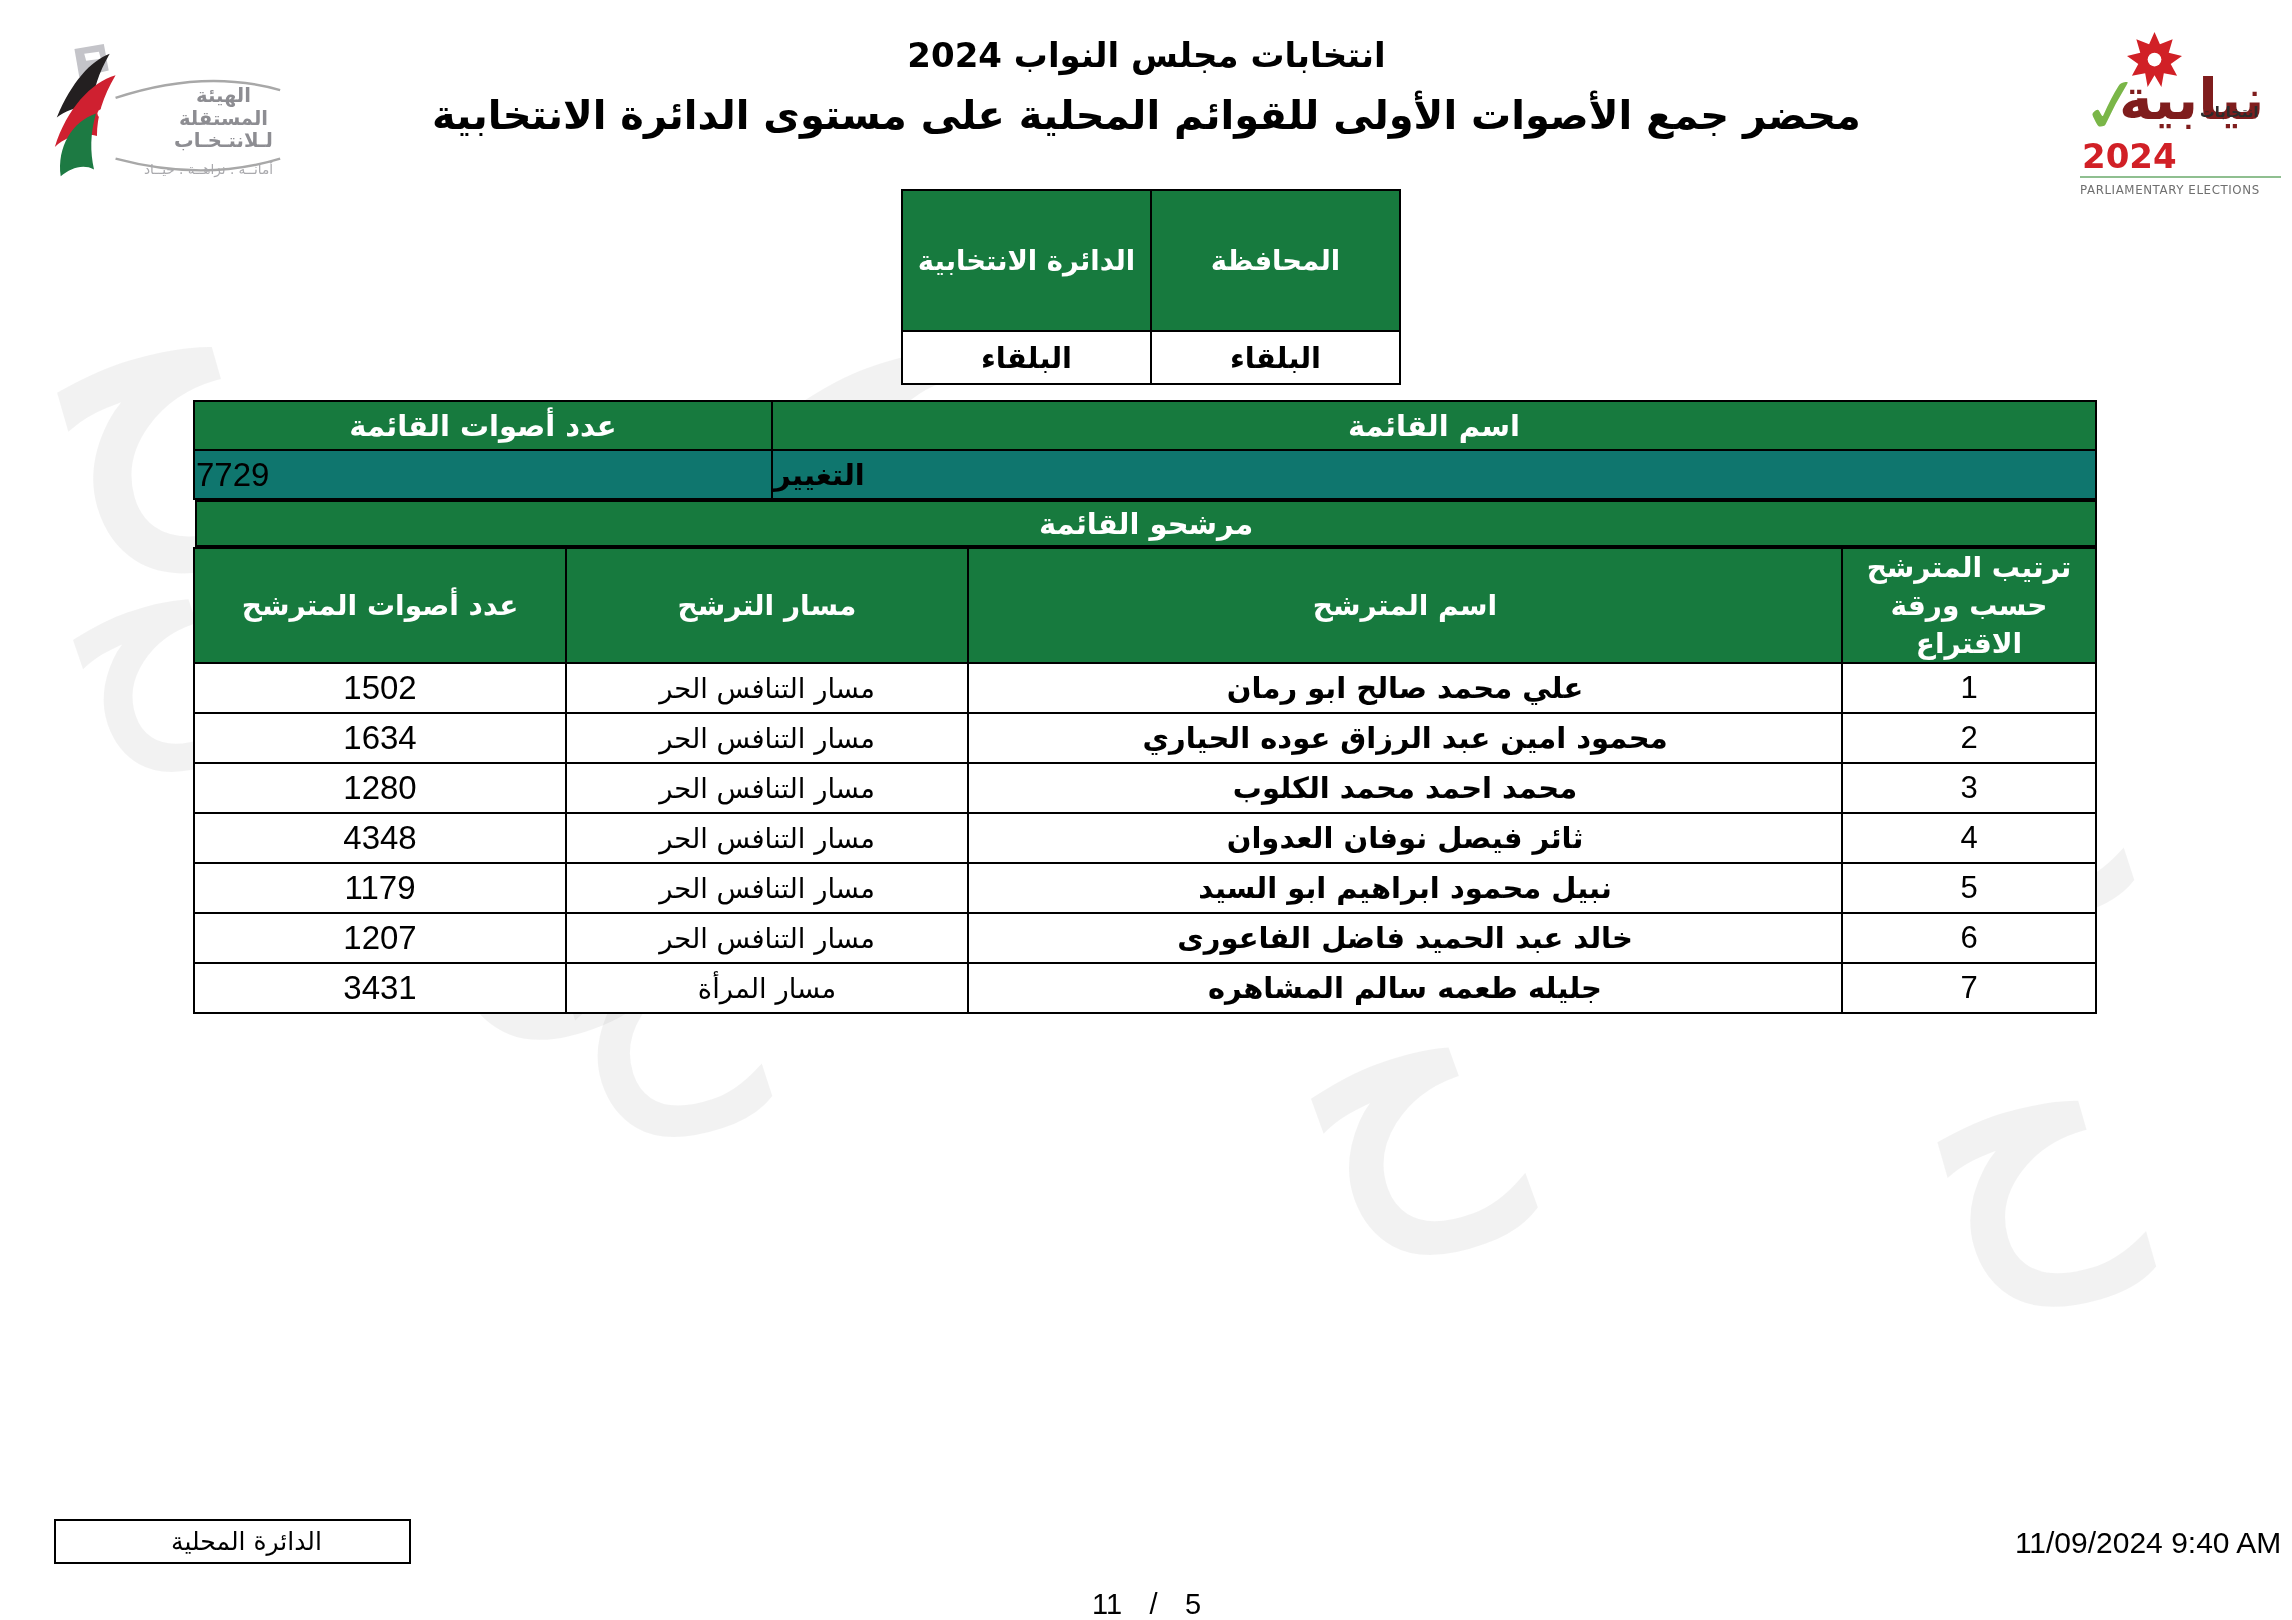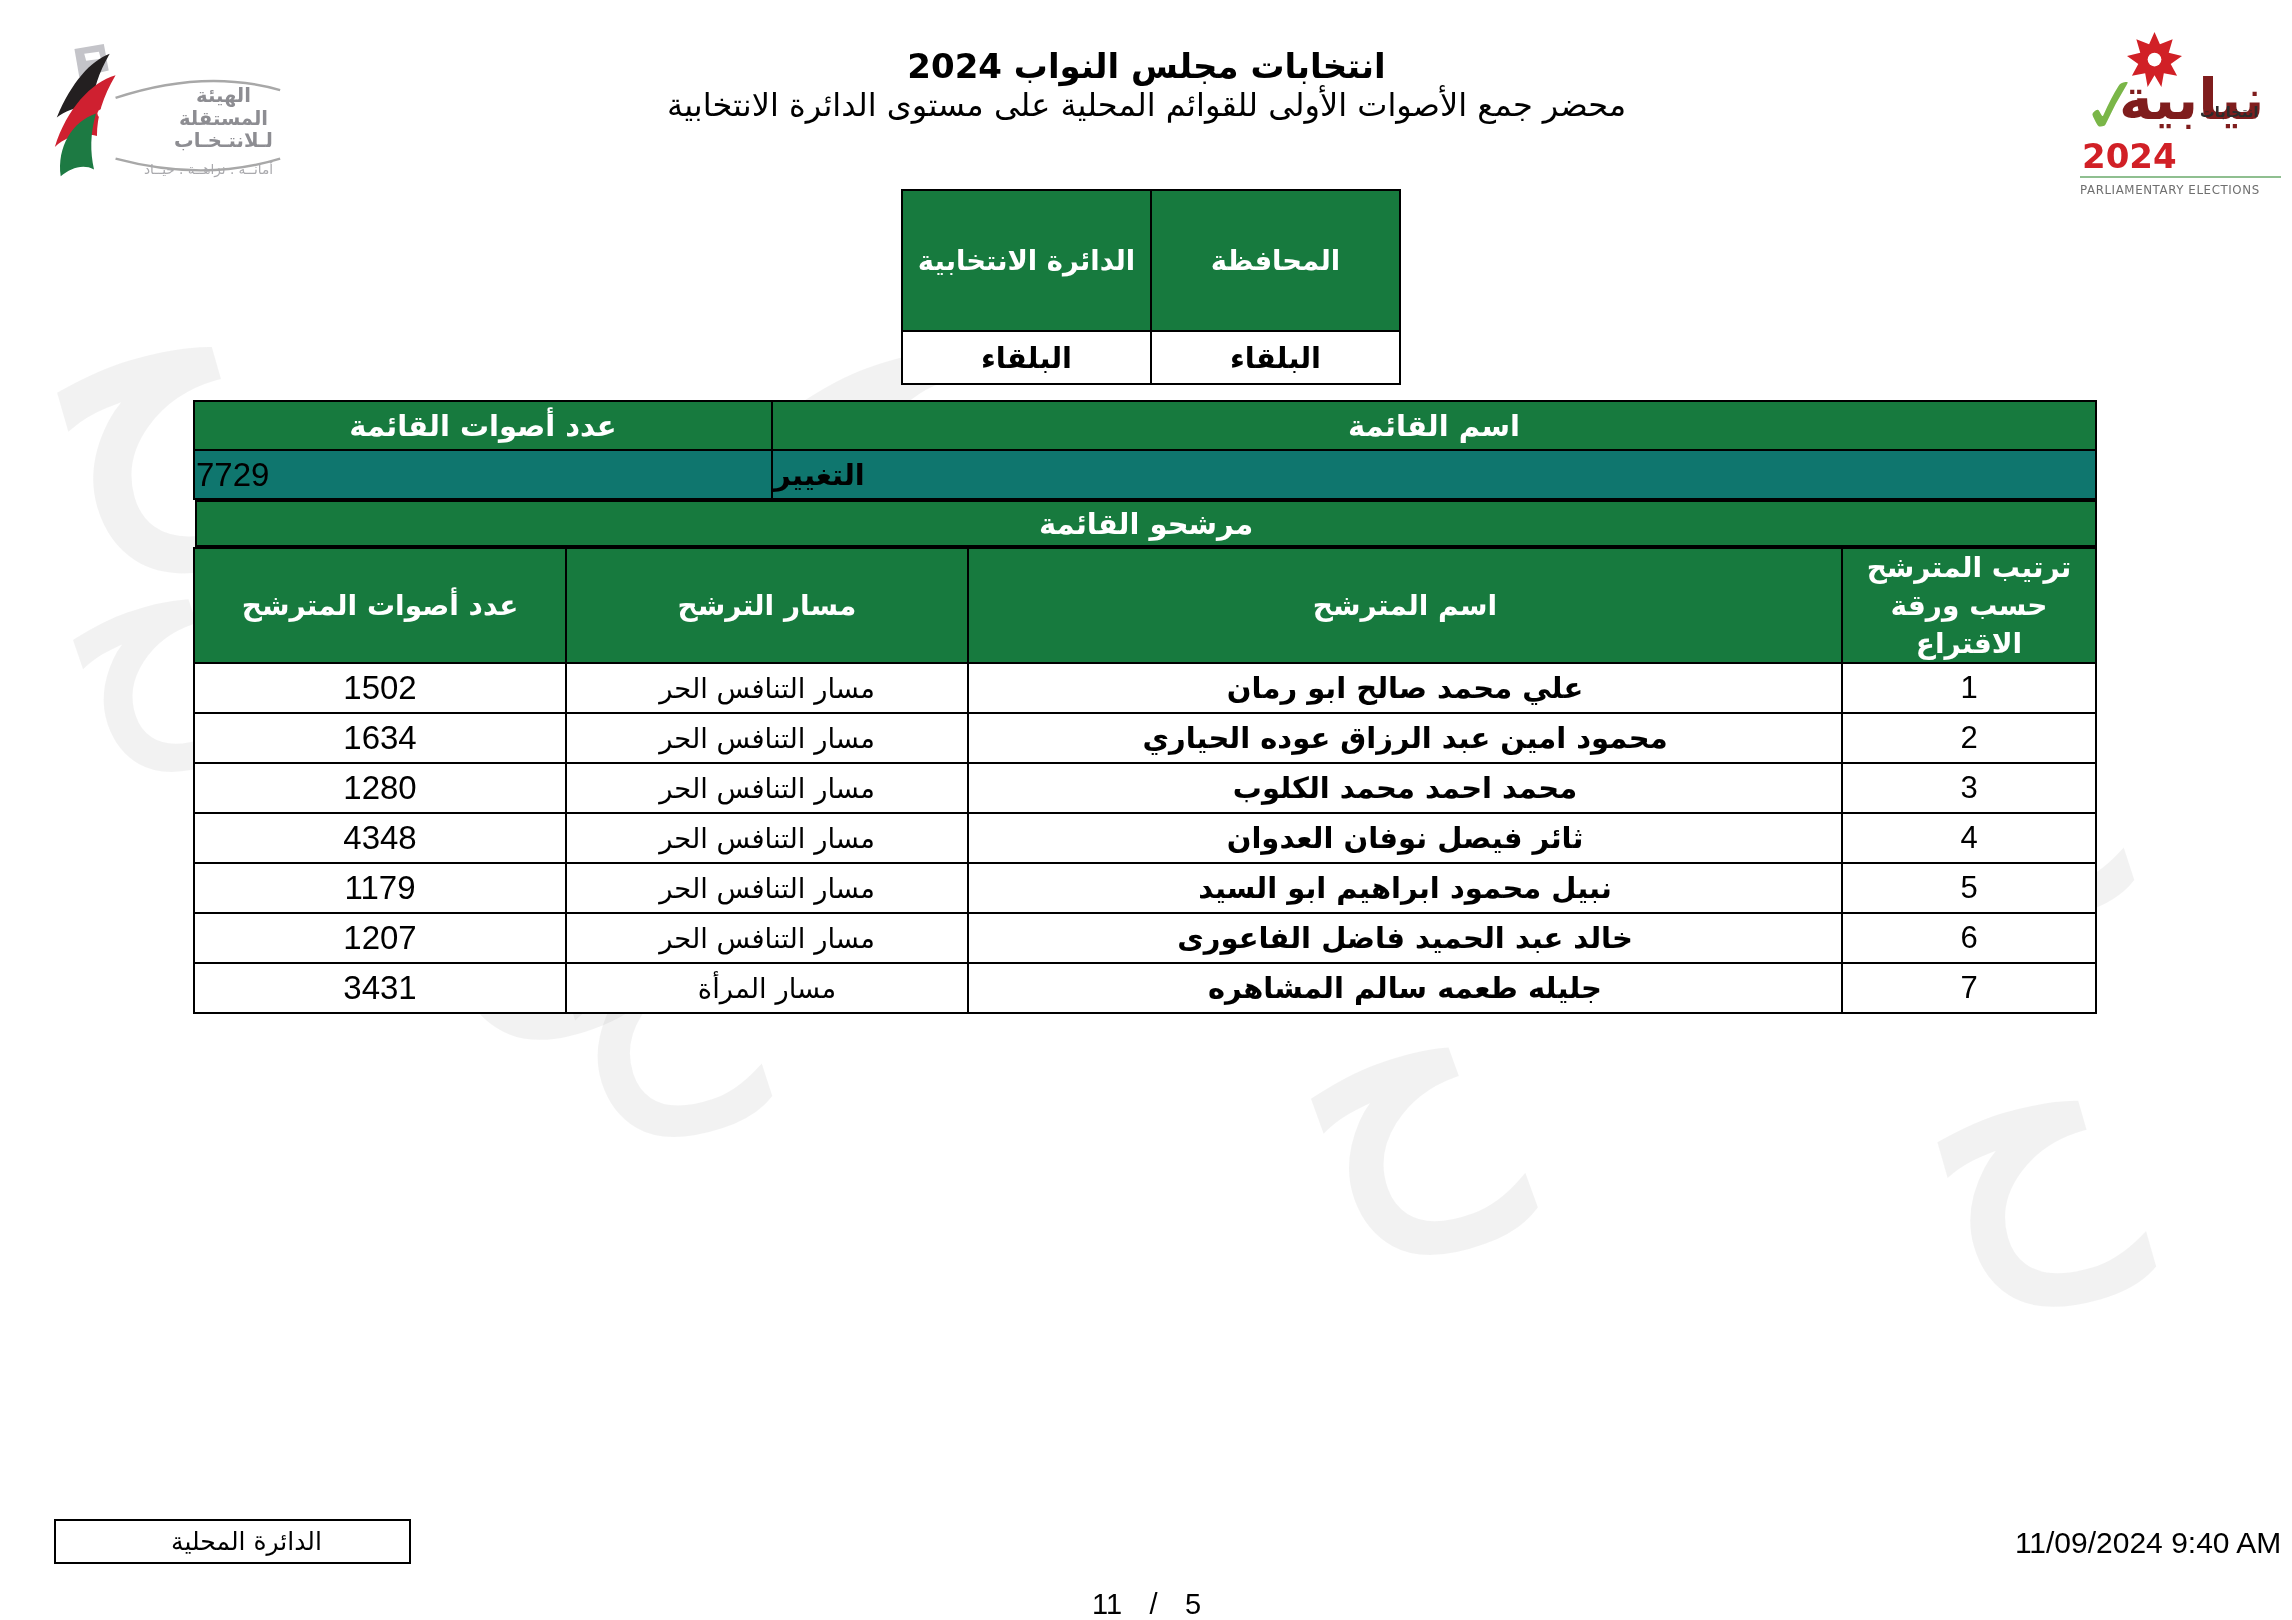--- a/index.html
+++ b/index.html
@@ -6,23 +6,23 @@
   .page{
     position:relative;width:2293px;height:1620px;background:#ffffff;
     font-family:"DejaVu Sans","Liberation Sans",sans-serif;color:#000;overflow:hidden;
   }
 
   
   .wm{position:absolute;color:#8a8a8a;opacity:0.10;font-weight:bold;
       font-family:"DejaVu Serif",serif;pointer-events:none;line-height:1;user-select:none;}
 
   
-  .titles{position:absolute;top:46px;left:0;right:0;text-align:center;direction:rtl;}
+  .titles{position:absolute;top:35px;left:0;right:0;text-align:center;direction:rtl;}
   .title{font-size:34px;font-weight:bold;}
-  .subtitle{font-size:32px;font-weight:normal;margin-top:0;}
+  .subtitle{font-size:40px;font-weight:bold;margin-top:17px;}
 
   
   .logo-left{position:absolute;left:47px;top:41px;width:240px;height:152px;}
   .logo-left .txt{position:absolute;right:0;top:44px;width:127px;text-align:center;
                   color:#8d8d92;font-weight:bold;font-size:19.6px;line-height:1.15;direction:rtl;}
   .logo-left .tagline{position:absolute;right:0;top:120px;width:157px;text-align:center;
                   color:#a9a9ad;font-size:13.7px;direction:rtl;}
 
   
   .logo-right{position:absolute;left:2080px;top:32px;width:208px;height:162px;}

